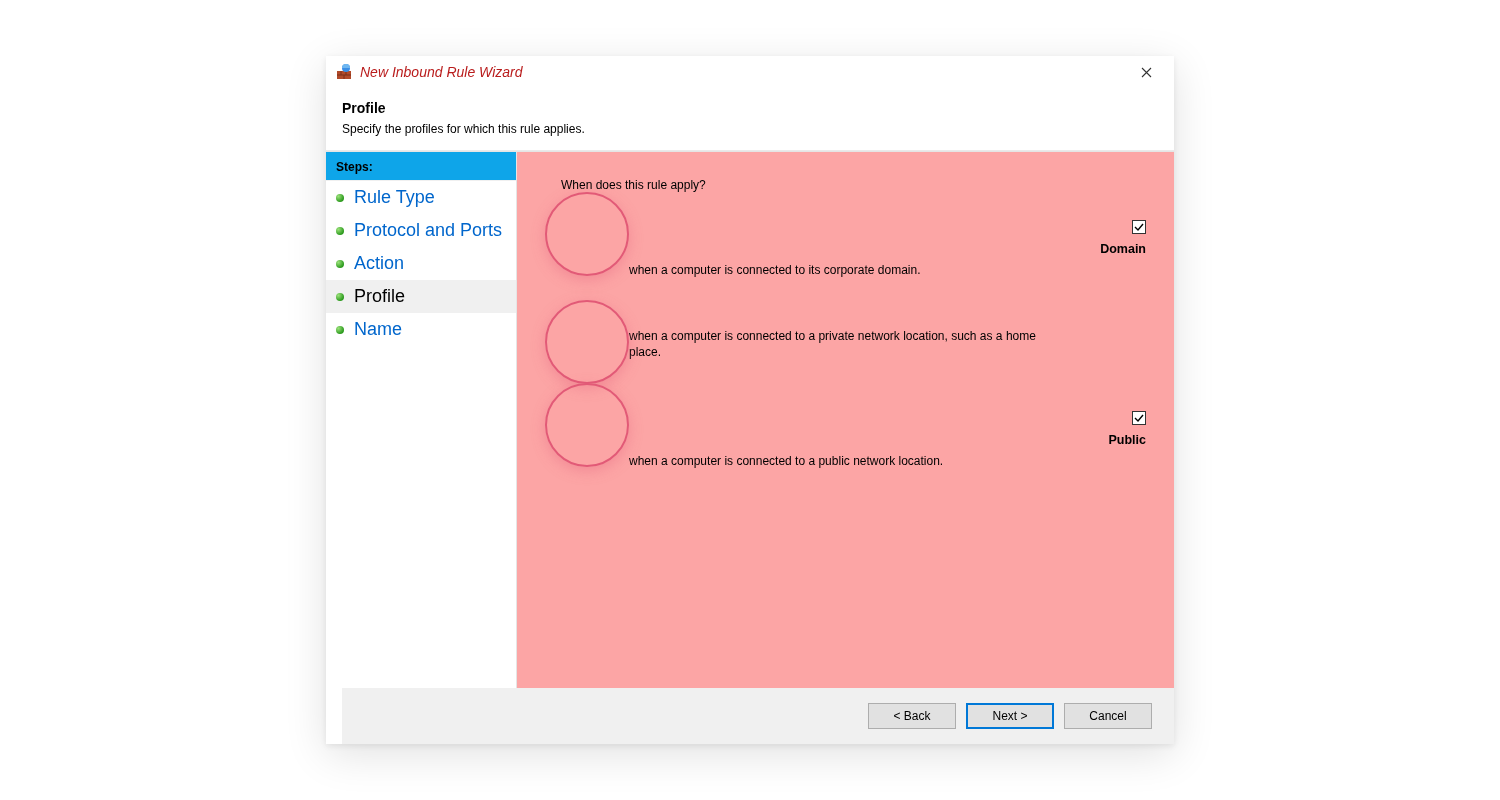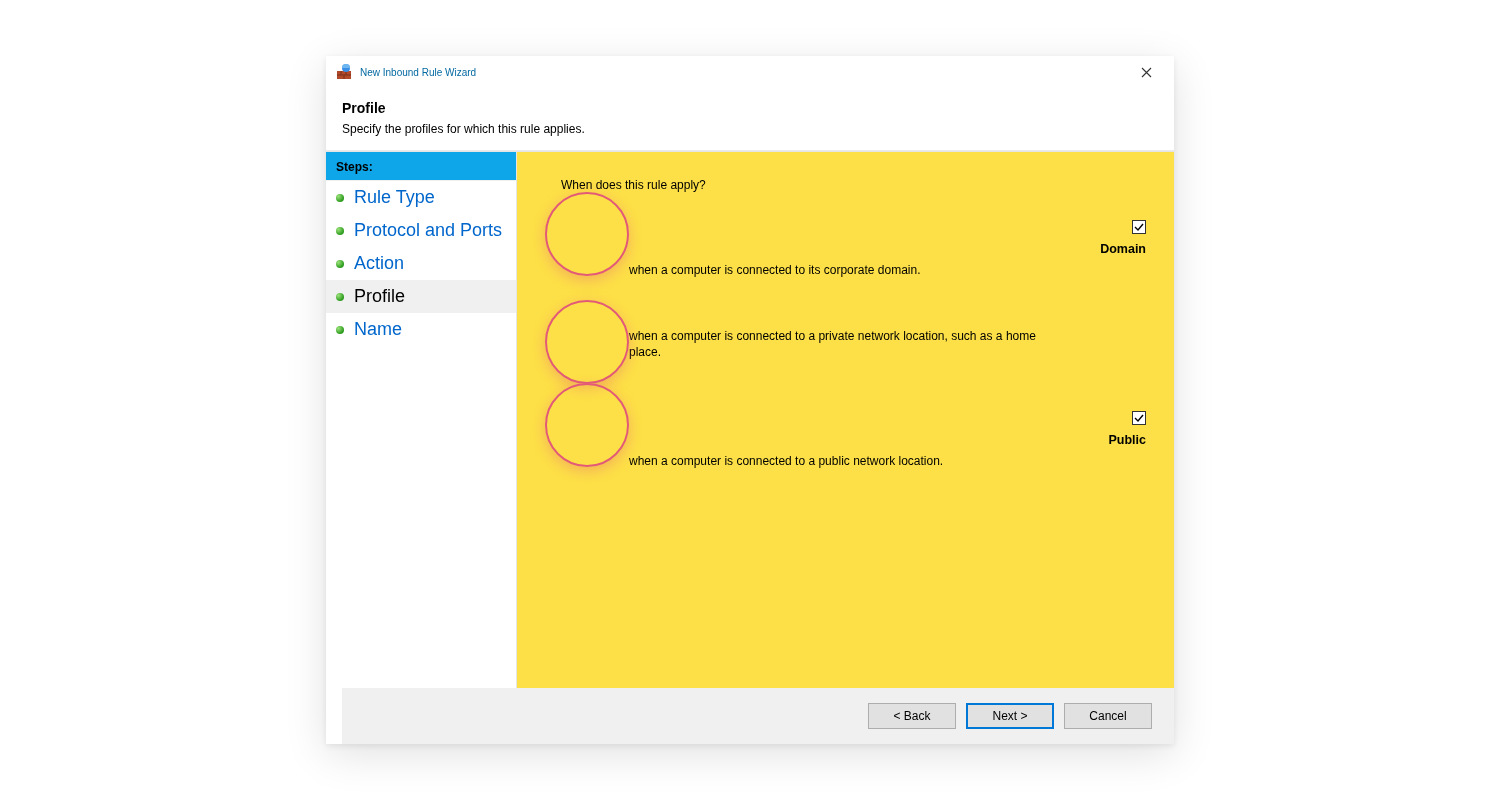--- a/index.html
+++ b/index.html
@@ -25,22 +25,23 @@
     display: flex;
     align-items: center;
     height: 32px;
     padding: 0 8px 0 10px;
   }
   .titlebar .app-icon {
     width: 16px; height: 16px; margin-right: 8px;
     display: inline-flex; align-items: center; justify-content: center;
   }
   .titlebar .title-text {
-    font-size: 10px;
-    color: #0369a1;
+    font-size: 14px;
+    color: #b91c1c;
+    font-style: italic;
   }
   .titlebar .spacer { flex: 1; }
   .titlebar .close-btn {
     width: 40px; height: 28px;
     display: flex; align-items: center; justify-content: center;
     color: #333;
   }
 
   .header-area {
     padding: 12px 16px 14px 16px;
@@ -89,21 +90,21 @@
     flex: 0 0 auto;
   }
   .sidebar .step-item .step-label { color: #0066cc; }
   .sidebar .step-item.current { background: #f0f0f0; }
   .sidebar .step-item.current .step-label { color: #000; }
 
   .content {
     flex: 1;
     position: relative;
     padding: 26px 28px 0 40px;
-    background: #fde047;
+    background: #fca5a5;
   }
   .content .question {
     font-size: 12px;
     margin-bottom: 28px;
     color: #000;
     margin-left: 4px;
   }
 
   .profile-block {
     position: relative;

